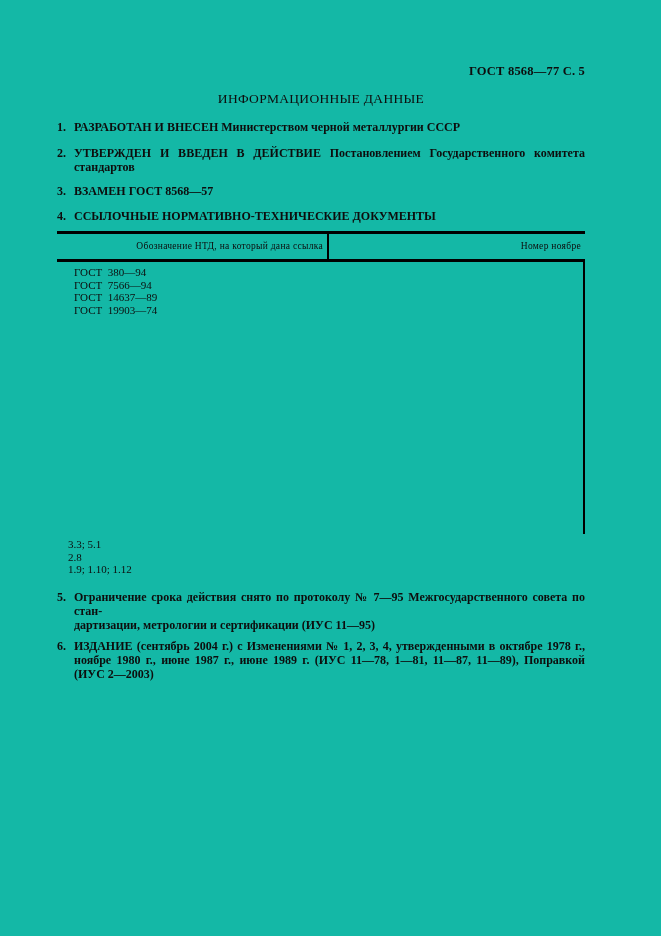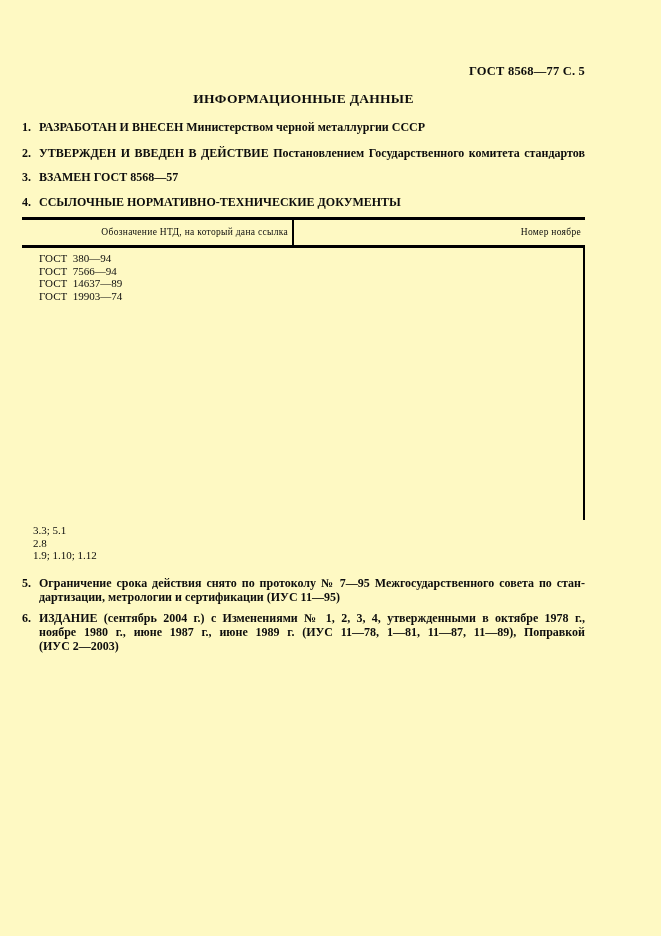--- a/index.html
+++ b/index.html
@@ -5,38 +5,38 @@
   html, body {
     margin: 0;
     padding: 0;
     background: #ffffff;
   }
   .page {
     position: relative;
     width: 661px;
     height: 936px;
     box-sizing: border-box;
-    padding: 0 76px 0 22px;
-    background: #fef9c3;
+    padding: 0 76px 0 57px;
+    background: #14b8a6;
     color: #0d0d0d;
     font-family: "Liberation Serif", "DejaVu Serif", serif;
     overflow: hidden;
   }
   .header-row {
     margin-top: 64px;
     text-align: right;
     font-weight: bold;
     font-size: 12.5px;
     line-height: 14px;
     letter-spacing: 0.2px;
   }
   .doc-title {
     margin: 13px 0 0 0;
     text-align: center;
-    font-weight: bold;
+    font-weight: normal;
     font-size: 13.5px;
     line-height: 16px;
     letter-spacing: 0.3px;
   }
   .item {
     display: flex;
     font-weight: bold;
     font-size: 12px;
     line-height: 14px;
   }

